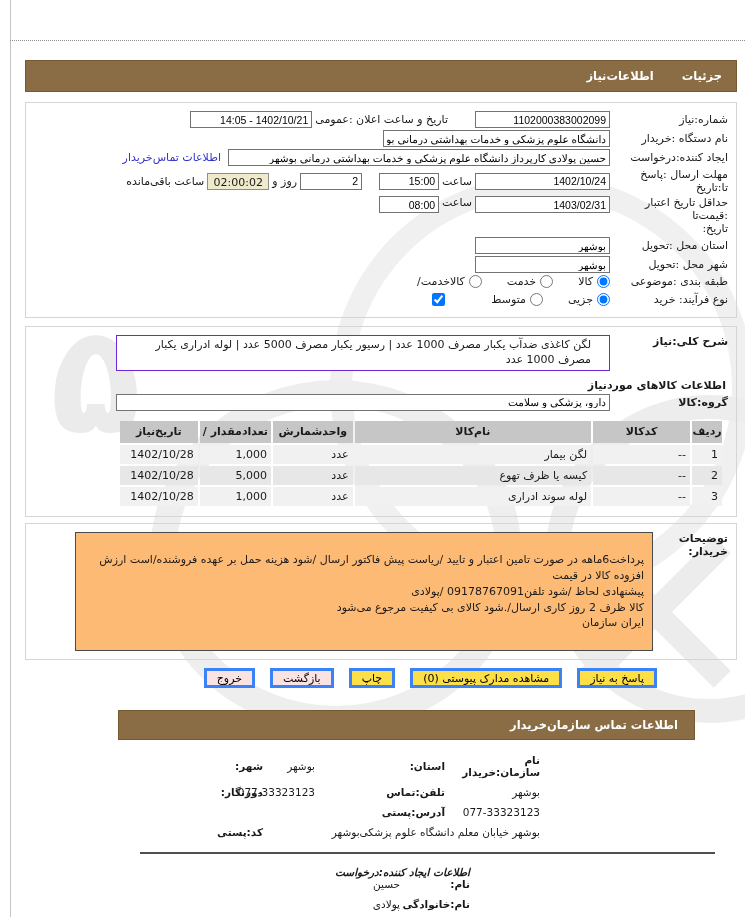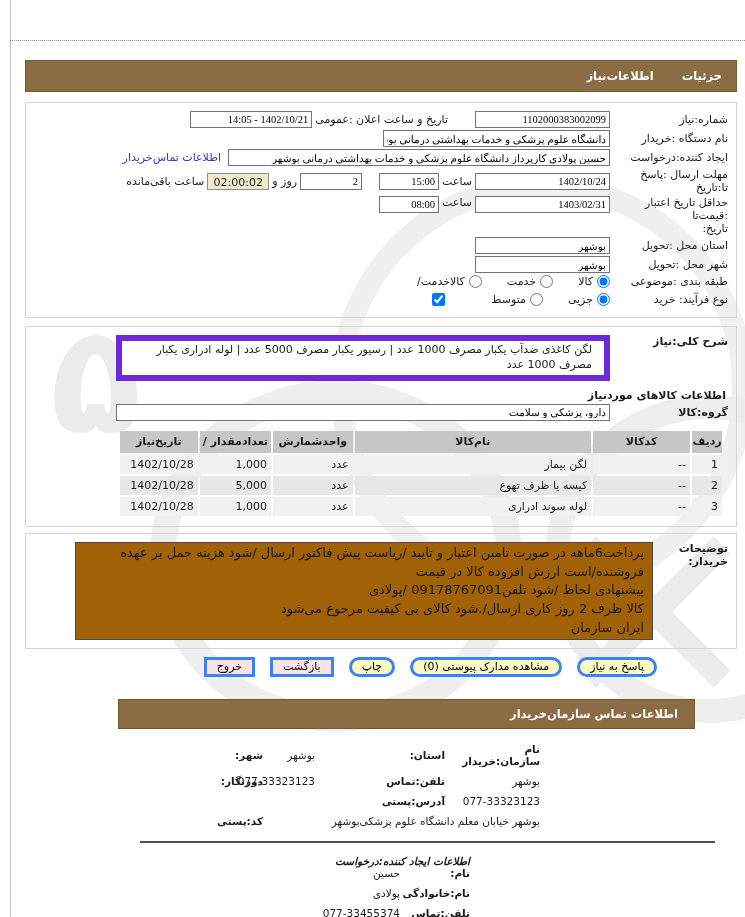--- a/index.html
+++ b/index.html
@@ -25,46 +25,46 @@
   .panel{border:1px solid #d5d5d5;margin:0 8px 0 25px;padding:6px 8px;}
   .p1{margin-top:10px;}
   .p2{margin-top:8px;}
   .p3{margin-top:6px;}
   .frow{display:flex;align-items:center;margin:2px 0;gap:3px;}
   .frow.topal{align-items:flex-start;}
   .flabel{width:115px;flex:none;}
   .flabel.auto{width:auto;margin-right:24px;}
   .b{font-weight:bold;}
   .fin{height:17px;border:1px solid #737373;background:#fff;
-       font-family:Liberation Serif, serif;font-size:10.5px;padding:0 3px;
+       font-family:Liberation Sans, sans-serif;font-size:10.5px;padding:0 3px;
        text-align:right;box-sizing:border-box;}
   .num{direction:ltr;}
   .w135{width:135px}.w122{width:122px}.w227{width:227px}.w382{width:382px}
   .w60{width:60px}.w62{width:62px}.w494{width:494px}
   .countdown{width:62px;height:17px;line-height:17px;background:#efeacb;border:1px solid #8d8d8d;
              text-align:center;direction:ltr;box-sizing:border-box;flex:none;}
   .link{color:#3333cc;cursor:pointer;text-decoration:none;margin-right:4px;}
   .opt{display:flex;align-items:center;gap:4px;margin-left:22px;}
   .opt input{margin:0;}
   .chk{display:flex;align-items:center;gap:5px;margin-right:18px;}
-  .descbox{width:494px;min-height:34px;border:6px solid #6d28d9;background:#fff;
-           padding:2px 12px;line-height:1.35;box-sizing:border-box;}
+  .descbox{width:494px;min-height:34px;border:1px solid #6d28d9;background:#fff;
+           padding:2px 18px;line-height:1.35;box-sizing:border-box;}
   .subhead{margin:8px 2px 2px 0;}
   .goods{border-collapse:separate;border-spacing:2px;width:606px;margin:8px 4px 2px auto;font-size:11px;}
   .goods th{background:#c6c6c6;padding:2px 0;font-weight:bold;height:18px;text-align:center;}
   .goods td{background:#f1f1f1;padding:1px 4px;height:17px;}
   .goods tr.alt td{background:#e7e7e7;}
   .c0{width:30px}.c1{width:100px}.c2{width:246px}.c3{width:80px}.c4{width:72px}.c5{width:78px}
   .rlabel{width:72px;flex:none;}
-  .remarkbox{width:578px;border:1px solid #4a4a4a;background:#a16207;padding:1px 8px;
-             font-size:13px;line-height:1.45;box-sizing:border-box;}
+  .remarkbox{width:578px;border:1px solid #4a4a4a;background:#fdba74;padding:19px 8px;
+             font-size:11px;line-height:1.45;box-sizing:border-box;}
   .btnrow{display:flex;gap:15px;margin:8px 88px 0 0;}
   .btn{height:20px;font-family:"DejaVu Sans",sans-serif;font-size:11px;
        border:3px solid #3b82f6;padding:0 10px;cursor:pointer;}
-  .green{background:#fef9c3;border-radius:10px;}
+  .green{background:#fde047;}
   .pink{background:#fce3e3;}
   .bar2{height:30px;background:#8a6d45;border:1px solid #75592f;margin:22px 50px 0 0;width:577px;
         display:flex;align-items:center;padding:0 16px;color:#fff;font-weight:bold;
         font-size:11.5px;box-sizing:border-box;}
   .orggrid{display:grid;grid-template-columns:95px 130px 52px 70px;margin:14px 205px 0 0;
            width:347px;font-size:10.5px;row-gap:8px;align-items:center;}
   .ov{text-align:right;padding-left:6px;white-space:nowrap;}
   .span3{grid-column:span 3;}
   .rule{height:2px;background:#4f4f4f;margin:14px 30px 0 140px;}
   .creator{margin:12px 275px 0 0;width:195px;font-size:10.5px;}

